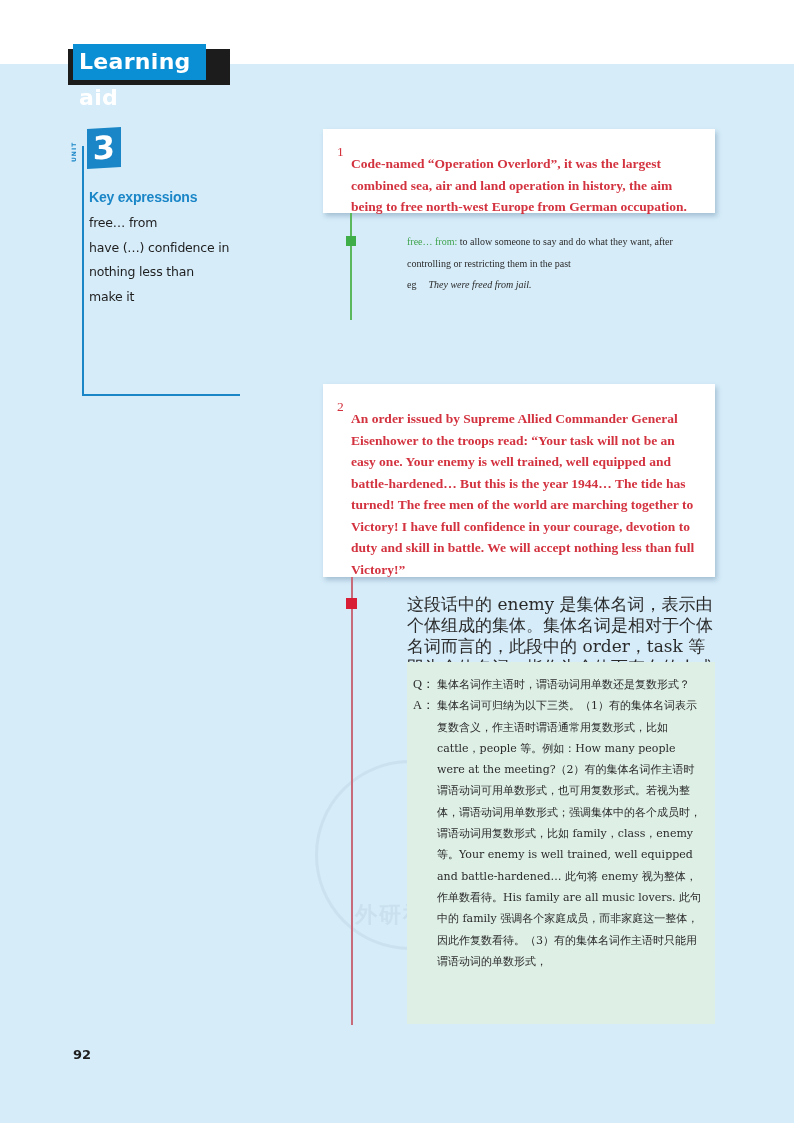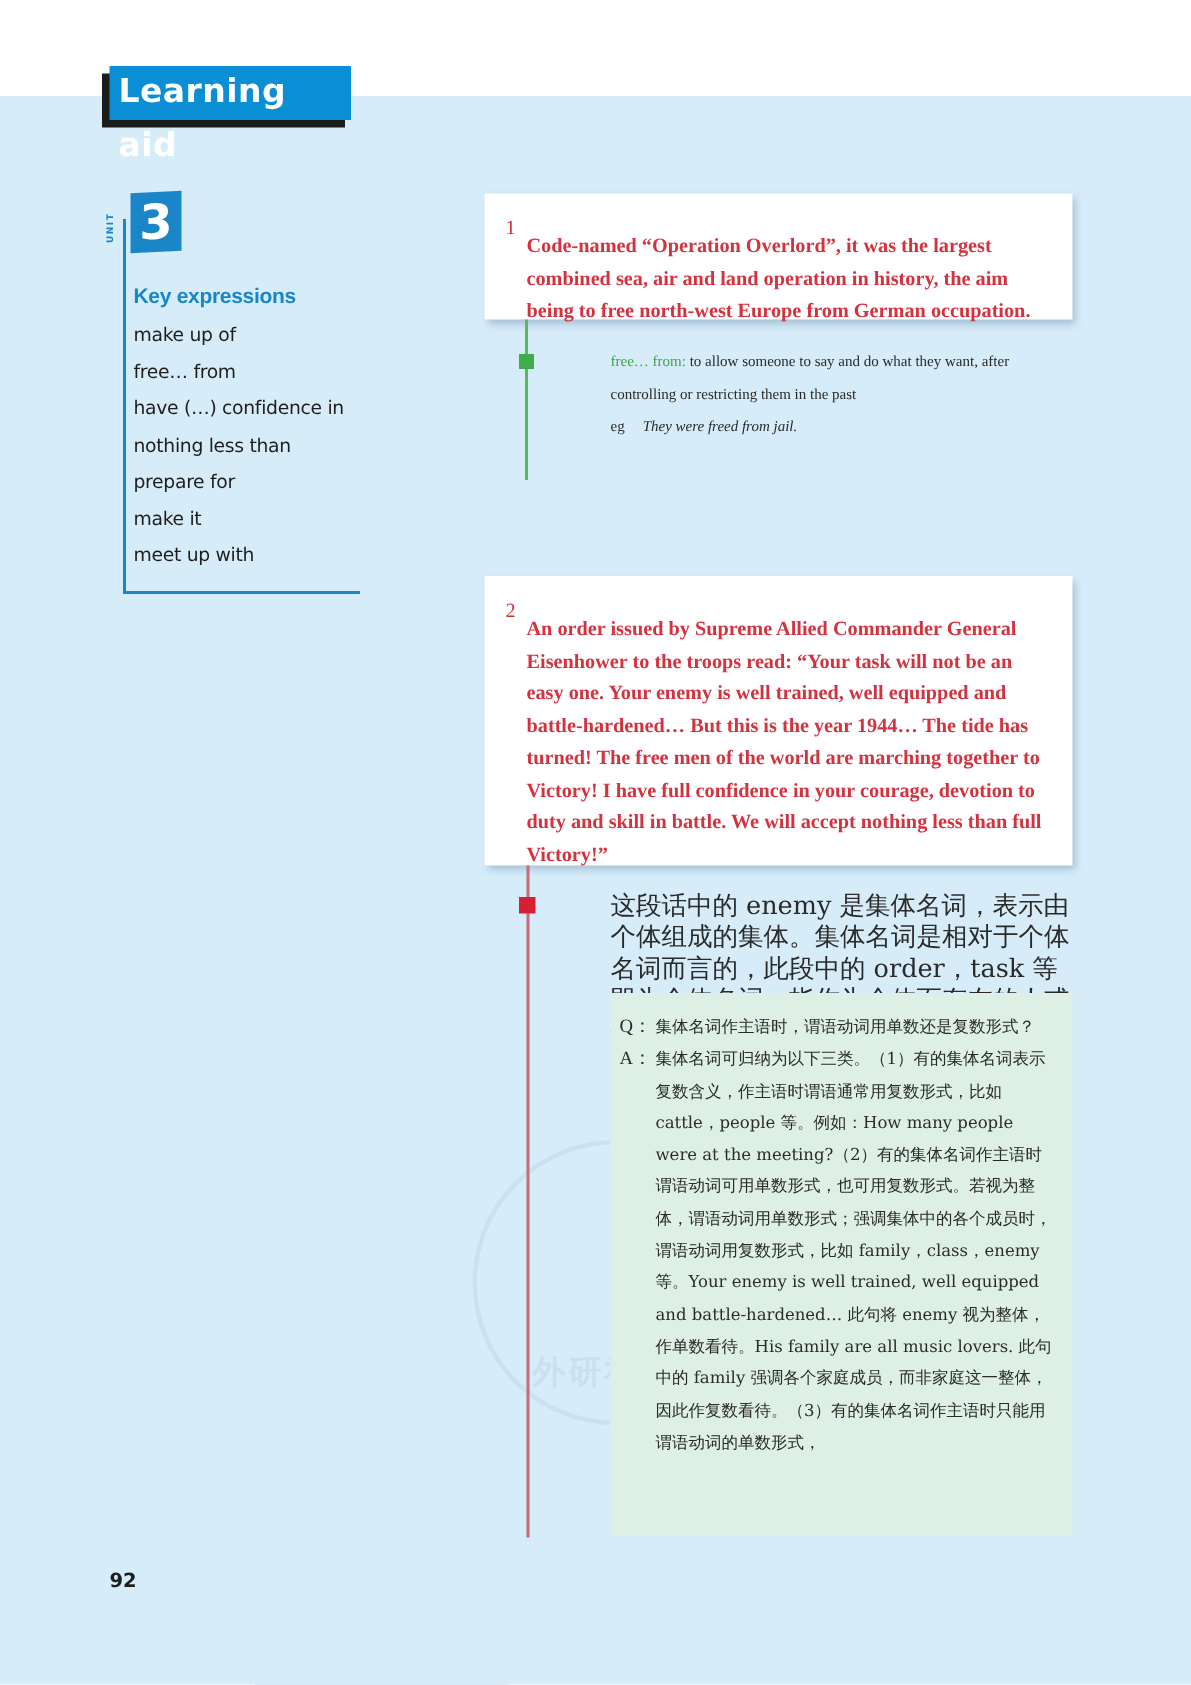--- a/index.html
+++ b/index.html
@@ -10,21 +10,21 @@
     position: absolute; left: 0; top: 64px; width: 794px; height: 1059px;
     background: #d6ecf9;
   }
 
   
   .title-shadow {
     position: absolute; left: 68px; top: 49px; width: 162px; height: 36px;
     background: #1c1c1c;
   }
   .title-badge {
-    position: absolute; left: 73px; top: 44px; width: 161px; height: 36px;
+    position: absolute; left: 73px; top: 44px; width: 133px; height: 36px;
     background: #0b8fd4; color: #ffffff;
     font-family: "DejaVu Sans", sans-serif; font-weight: bold; font-size: 22px;
     line-height: 36px; padding-left: 6px; letter-spacing: 0.3px;
   }
 
   
   .unit-line {
     position: absolute; left: 82px; top: 146px; width: 2px; height: 250px;
     background: #1a86c7;
   }
@@ -143,27 +143,24 @@
 <div class="title-shadow"></div>
 <div class="title-badge">Learning aid</div>
 
 <div class="unit-vert">UNIT</div>
 <div class="unit-number">3</div>
 <div class="unit-line"></div>
 <div class="unit-bottom"></div>
 
 <div class="key-exp">
   <div class="key-title">Key expressions</div>
-  <div class="key-item">make up of</div>
   <div class="key-item">free… from</div>
   <div class="key-item">have (…) confidence in</div>
   <div class="key-item">nothing less than</div>
-  <div class="key-item">prepare for</div>
   <div class="key-item">make it</div>
-  <div class="key-item">meet up with</div>
 </div>
 
 <div class="watermark"></div>
 <div class="watermark-text">外研社</div>
 
 <div class="quote-box quote-1">
   <span class="num">1</span>
   <div class="txt">Code-named “Operation Overlord”, it was the largest combined sea, air and land operation in history, the aim being to free north-west Europe from German occupation.</div>
 </div>
 

